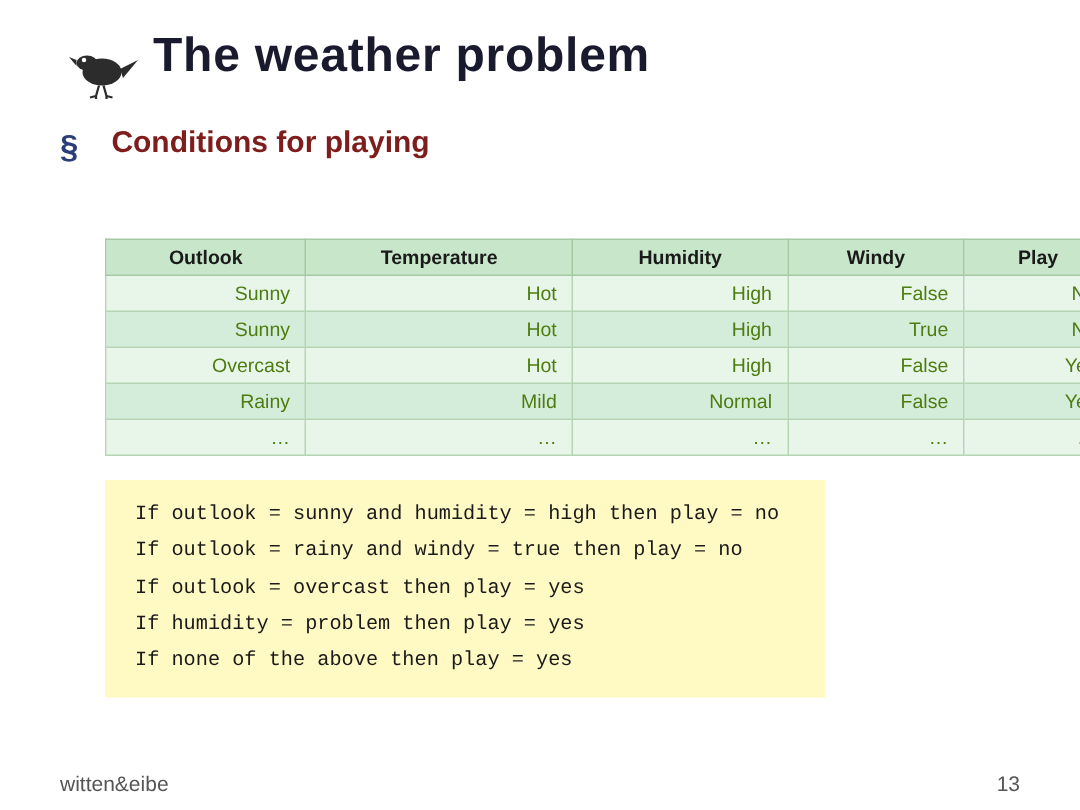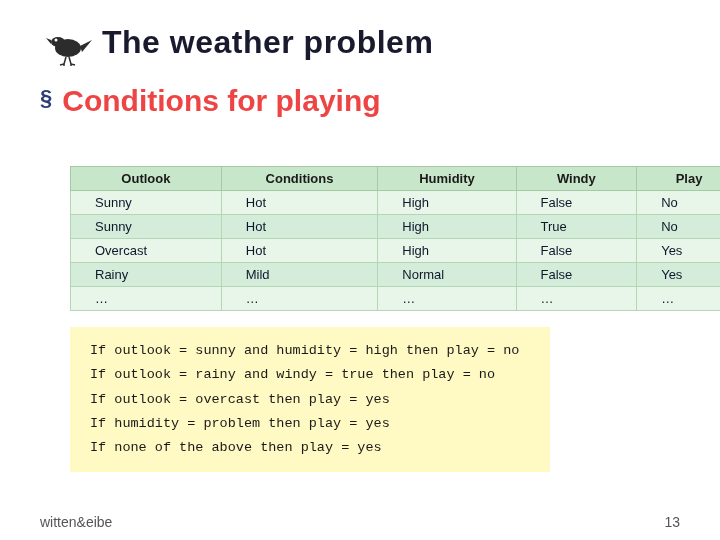--- a/index.html
+++ b/index.html
@@ -15,21 +15,20 @@
 
     .slide {
       width: 720px;
       height: 540px;
       padding: 18px 40px 18px 40px;
       position: relative;
     }
 
     .header {
       display: flex;
-      align-items: center;
       margin-bottom: 18px;
     }
 
     .bird-icon {
       width: 52px;
       height: 48px;
       margin-right: 10px;
       flex-shrink: 0;
     }
 
@@ -48,23 +47,24 @@
 
     .bullet {
       color: #2c3e7a;
       font-size: 22px;
       font-weight: bold;
       margin-right: 10px;
       margin-top: 1px;
     }
 
     .section-title {
-      font-size: 30px;
-      font-weight: bold;
-      color: #ef4444;
+      font-size: 20px;
+      font-weight: bold;
+      color: #7f1d1d;
+      margin-left: 12px;
     }
 
     .table-container {
       margin-left: 30px;
       margin-bottom: 16px;
     }
 
     table {
       border-collapse: collapse;
       width: 672px;
@@ -86,23 +86,23 @@
 
     tbody tr {
       background: #e8f5e9;
     }
 
     tbody tr:nth-child(even) {
       background: #d4edda;
     }
 
     tbody td {
-      padding: 4px 24px;
-      text-align: left;
-      color: #0f172a;
+      padding: 4px 10px;
+      text-align: right;
+      color: #4d7c0f;
       border: 1px solid #b5d5b5;
     }
 
     .rules-box {
       background: #fff9c4;
       border: none;
       margin-left: 30px;
       padding: 12px 20px;
       width: 480px;
       font-family: 'Courier New', Courier, monospace;
@@ -151,21 +151,21 @@
   <div class="section-label">
     <span class="bullet">§</span>
     <span class="section-title">Conditions for playing</span>
   </div>
 
   <div class="table-container">
     <table>
       <thead>
         <tr>
           <td>Outlook</td>
-          <td>Conditions</td>
+          <td>Temperature</td>
           <td>Humidity</td>
           <td>Windy</td>
           <td>Play</td>
         </tr>
       </thead>
       <tbody id="table-body">
       <tr>
             <td>Sunny</td>
             <td>Hot</td>
             <td>High</td>

